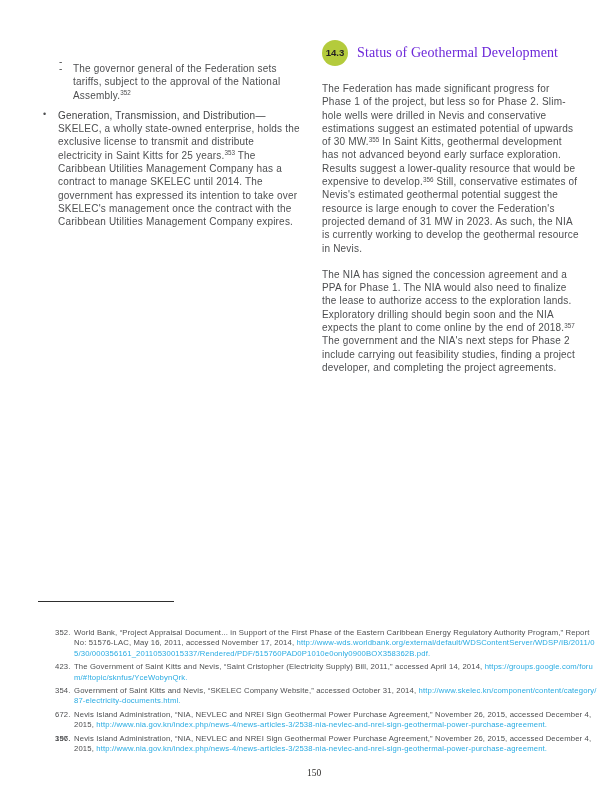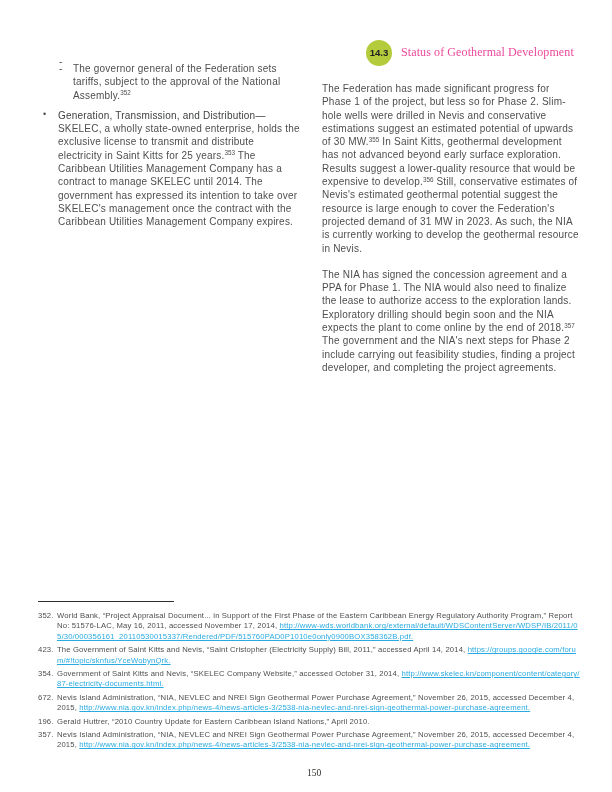--- a/index.html
+++ b/index.html
@@ -57,51 +57,49 @@
   }
   .section-badge {
     width: 26px; height: 26px;
     border-radius: 50%;
     background: #b4cb3c;
     color: #232021;
     font-weight: bold;
     font-size: 9.6px; letter-spacing: 0;
     display: flex; align-items: center; justify-content: center;
     flex: 0 0 auto;
-    margin-left: 44px;
   }
   .section-title {
     margin: 0 0 0 9px;
     font-family: "Liberation Serif", serif;
     font-weight: normal;
-    font-size: 12px; letter-spacing: 0.1px;
-    color: #ec4899;
+    font-size: 14px; letter-spacing: 0.1px;
+    color: #6d28d9;
   }
   .para { margin: 0 0 13px 0; }
 
   
   .footnote-rule {
     position: absolute; left: 38px; top: 601px;
     width: 136px; height: 0;
     border-top: 1px solid #2e2e2e;
   }
   .footnotes {
     position: absolute; left: 38px; top: 611px; width: 546px;
-    margin: 0; padding: 0; list-style: none;
+    margin: 17px; padding: 0; list-style: none;
     font-size: 7.7px; line-height: 10.4px; letter-spacing: 0.15px;
   }
   .footnotes li {
     position: relative;
     padding-left: 19px;
     margin-bottom: 3px;
   }
   .fn-num { position: absolute; left: 0; top: 0; }
   a.fn-link {
     color: #29abe2;
-    text-decoration: underline;
     word-break: break-all;
     cursor: pointer;
   }
 
   
   .page-number {
     position: absolute; left: 8px; top: 768px; width: 612px;
     text-align: center;
     font-family: "Liberation Serif", serif;
     font-size: 9.5px;
@@ -158,21 +156,20 @@
     <li>
       <span class="fn-num">354.</span>
       <span>Government of Saint Kitts and Nevis, “SKELEC Company Website,” accessed October 31, 2014, </span><a class="fn-link">http://www.skelec.kn/component/content/category/87-electricity-documents.html.</a>
     </li>
     <li>
       <span class="fn-num">672.</span>
       <span>Nevis Island Administration, “NIA, NEVLEC and NREI Sign Geothermal Power Purchase Agreement,” November 26, 2015, accessed December 4, 2015, </span><a class="fn-link">http://www.nia.gov.kn/index.php/news-4/news-articles-3/2538-nia-nevlec-and-nrei-sign-geothermal-power-purchase-agreement.</a>
     </li>
     <li>
       <span class="fn-num">196.</span>
-      <span>Gerald Huttrer, “2010 Country Update for Eastern Caribbean Island Nations,” April 2010.</span>
     </li>
     <li>
       <span class="fn-num">357.</span>
       <span>Nevis Island Administration, “NIA, NEVLEC and NREI Sign Geothermal Power Purchase Agreement,” November 26, 2015, accessed December 4, 2015, </span><a class="fn-link">http://www.nia.gov.kn/index.php/news-4/news-articles-3/2538-nia-nevlec-and-nrei-sign-geothermal-power-purchase-agreement.</a>
     </li>
   </ol>
 
   <div class="page-number">150</div>
 
 </div>

